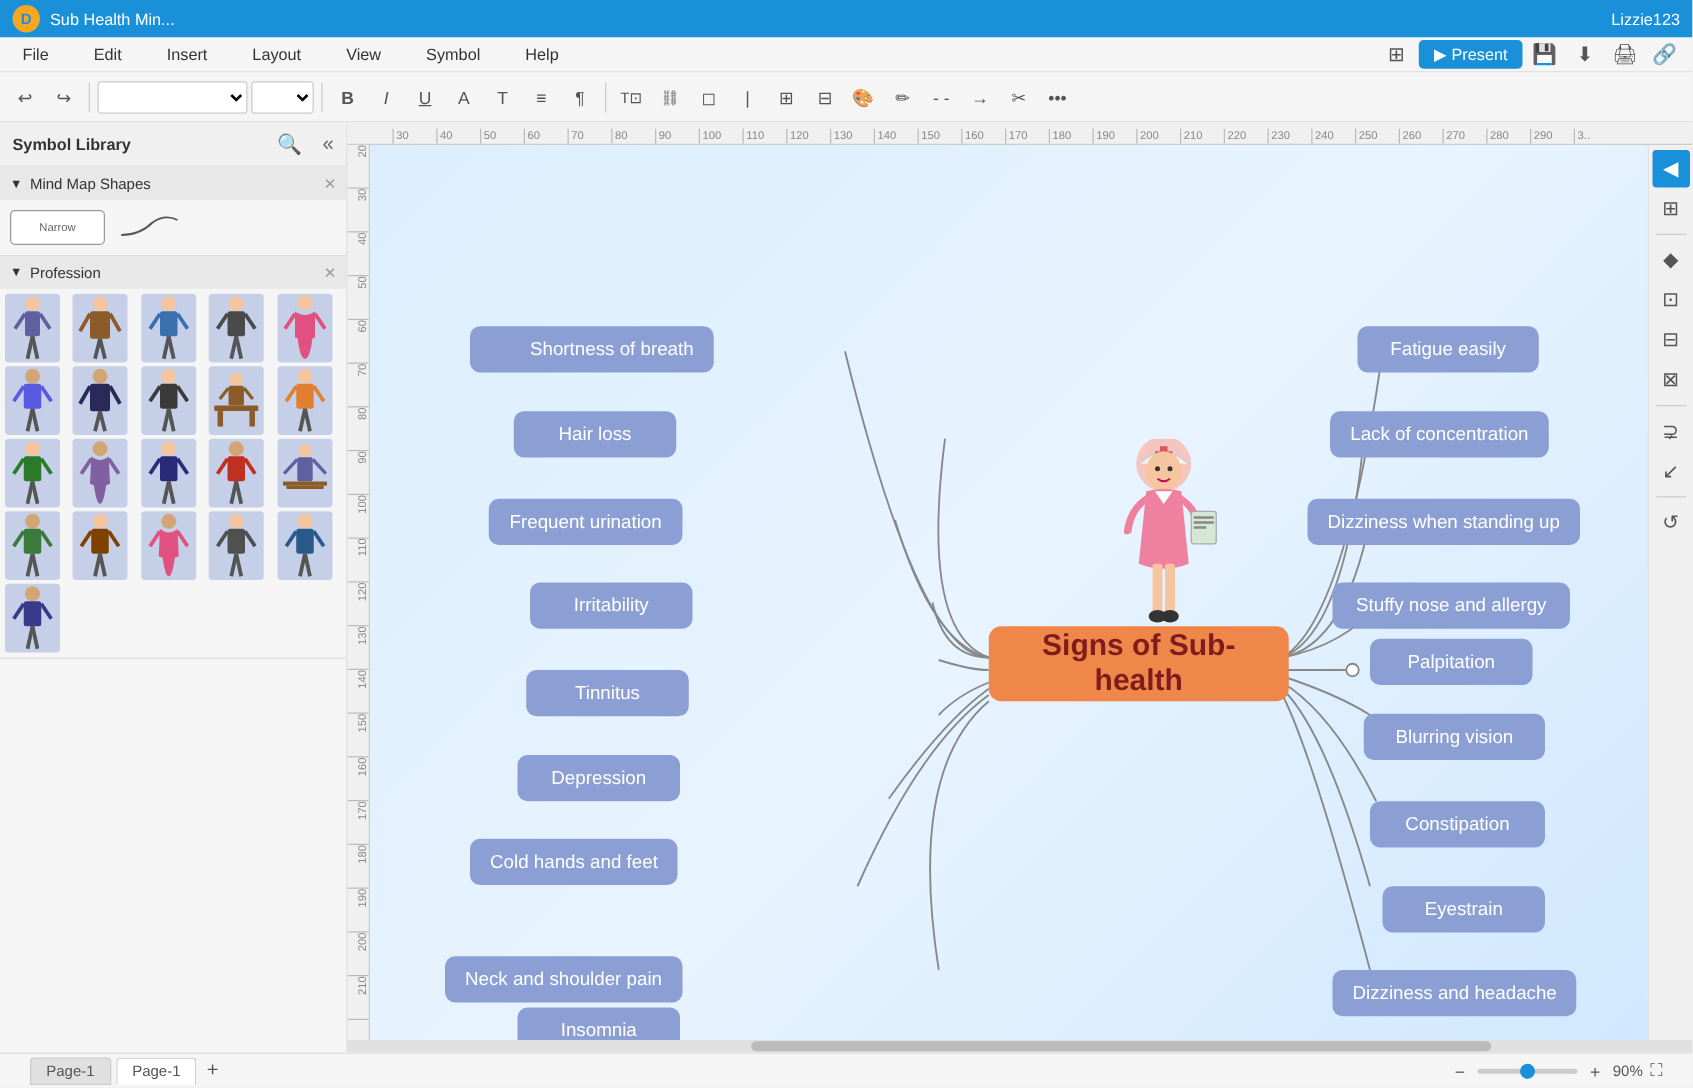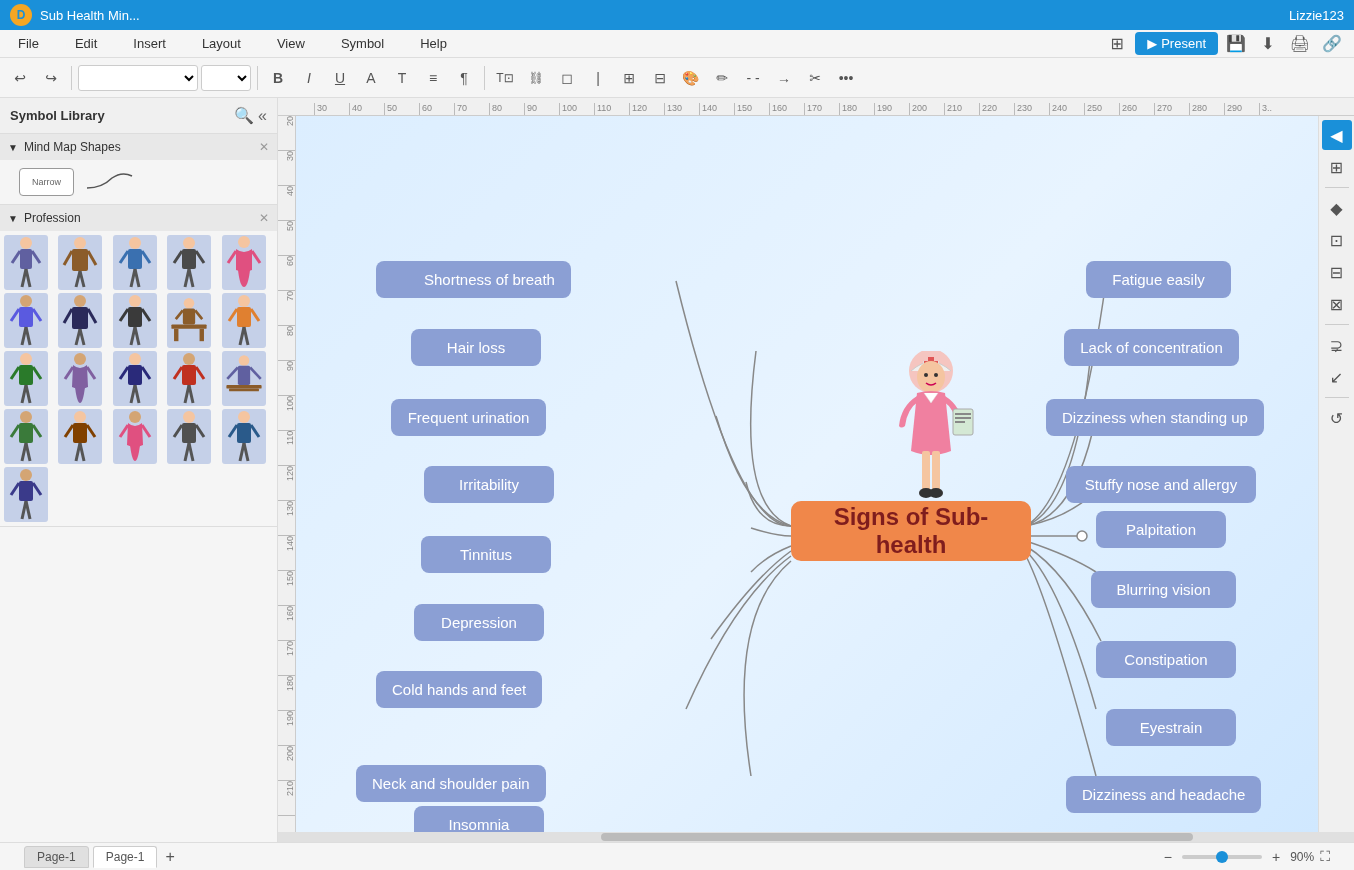--- a/index.html
+++ b/index.html
@@ -82,39 +82,39 @@
       flex-direction: column;
       overflow: hidden;
     }
     #sidebar-header {
       height: 36px;
       background: #f0f0f0;
       border-bottom: 1px solid #ddd;
       display: flex;
       align-items: center;
       padding: 0 10px;
-      gap: 4px;
+      gap: 16px;
     }
     .sidebar-title { font-size: 13px; font-weight: bold; color: #333; flex: 1; }
     .sidebar-icon-btn { font-size: 16px; color: #666; cursor: pointer; }
 
     .shape-section { border-bottom: 1px solid #ddd; }
     .shape-section-header {
       display: flex; align-items: center; gap: 6px;
       padding: 6px 8px; background: #e8e8e8; cursor: pointer; font-size: 12px; color: #333;
     }
     .shape-section-header .arrow { font-size: 10px; }
     .shape-section-header .close-btn { margin-left: auto; font-size: 12px; color: #999; cursor: pointer; }
 
     .mind-map-shapes-content { padding: 8px; }
     .mind-map-row { display: flex; align-items: center; gap: 8px; }
     .mind-map-node-demo {
-      width: 55px; height: 28px; border: 1px solid #999; border-radius: 4px;
+      width: 76px; height: 28px; border: 1px solid #999; border-radius: 4px;
       background: white; display: flex; align-items: center; justify-content: center;
-      font-size: 9px; color: #666; cursor: pointer; margin-left: 11px;
+      font-size: 9px; color: #666; cursor: pointer;
     }
     .mind-map-line-demo { width: 55px; height: 28px; display: flex; align-items: center; cursor: pointer; }
     .mind-map-line-demo svg { width: 100%; height: 100%; }
 
     .profession-content {
       padding: 4px;
       display: grid;
       grid-template-columns: repeat(5, 1fr);
       gap: 3px;
       overflow-y: auto;

